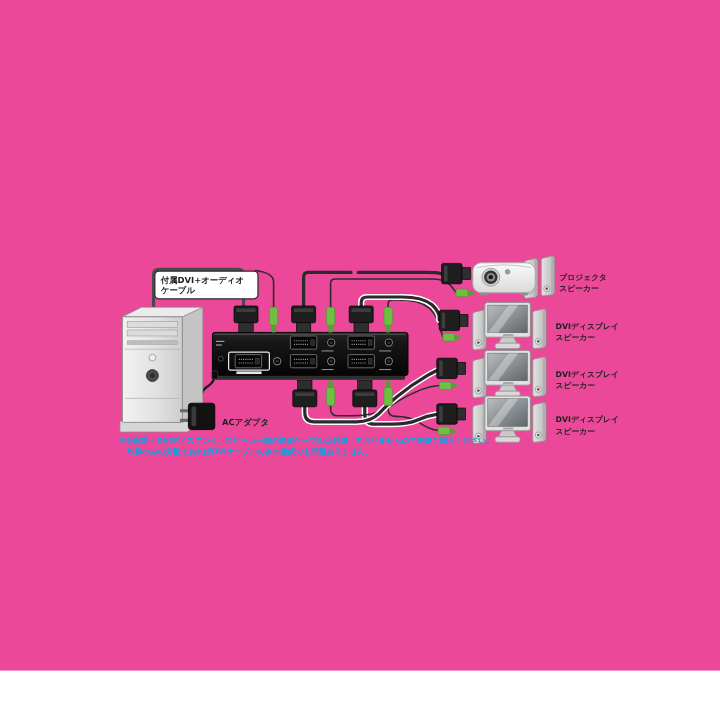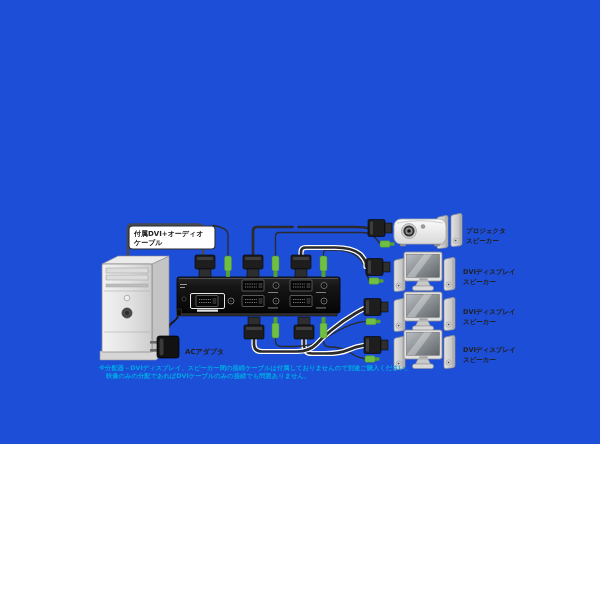--- a/index.html
+++ b/index.html
@@ -1,16 +1,16 @@
 <!DOCTYPE html>
 <html><head>
 <meta charset="utf-8">
 <style>
   html,body{margin:0;padding:0;background:#fff;}
-  #stage{position:relative;width:600px;height:444px;background:#1d4ed8;overflow:hidden;
+  #stage{position:relative;width:600px;height:559px;background:#ec4899;overflow:hidden;
          font-family:"DejaVu Sans","Liberation Sans",sans-serif;}
   svg text{font-family:"DejaVu Sans","Liberation Sans",sans-serif;}
   .lbl{font-weight:bold;fill:#222222;}
   .note{font-weight:bold;fill:#00a7e5;}
 </style>
 </head>
 <body>
 
 <div id="stage">
 <svg width="600" height="600" viewBox="0 0 600 600">

